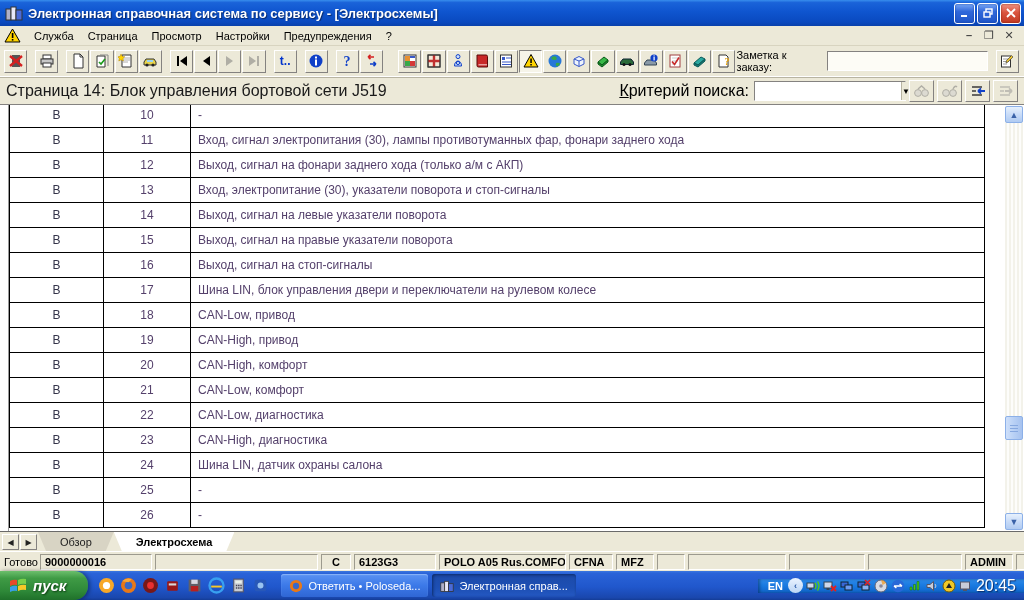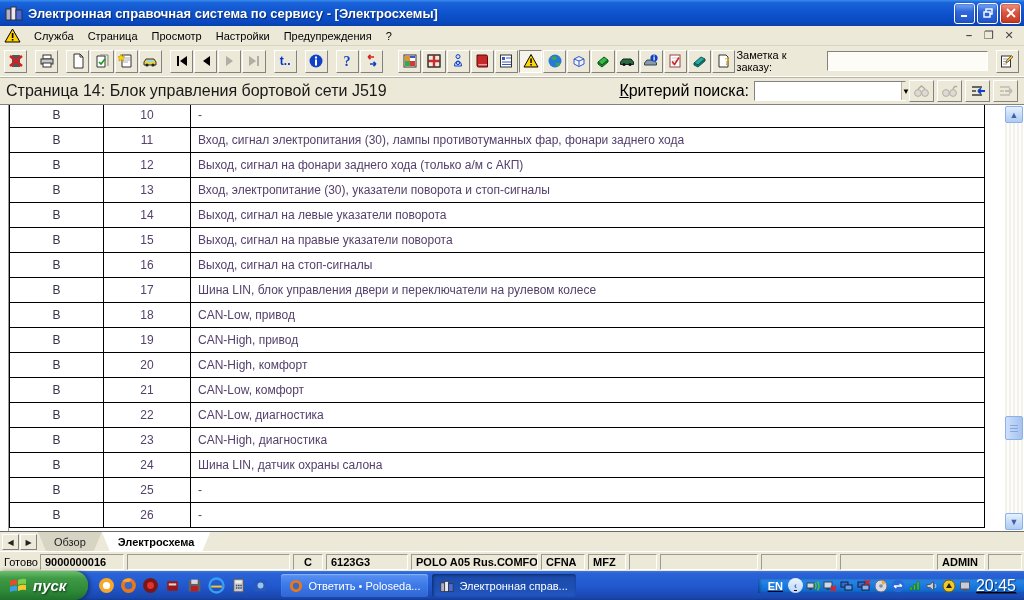--- a/index.html
+++ b/index.html
@@ -75,21 +75,21 @@
   .sarrow.up { top:0; } .sarrow.down { bottom:0; }
   .sthumb { position:absolute; left:0; top:310px; width:18px; height:24px; border-radius:2px;
     background:linear-gradient(90deg,#cfe0fa 0%,#b8d0f5 50%,#a6c2ef 100%); border:1px solid #8cb0e8; }
   .sthumb::after { content:""; position:absolute; left:4px; right:4px; top:8px; height:7px;
     background:repeating-linear-gradient(180deg,#86a8e0 0 1px,transparent 1px 3px); }
 
   
   .tabstrip { height:20px; display:flex; align-items:stretch; background:#ece9d8; border-top:1px solid #6a6a6a; padding-left:2px; }
   .tnav { width:17px; height:16px; margin:2px 1px 0 0; background:#ece9d8; border:1px solid; border-color:#fff #848280 #848280 #fff;
     display:flex; align-items:center; justify-content:center; font-size:8px; color:#222; }
-  .tab { position:relative; margin-top:0; padding:0 16px; display:flex; align-items:center; font-size:11px;
+  .tab { position:relative; margin-top:0; padding:0 22px; display:flex; align-items:center; font-size:11px;
     clip-path:polygon(0 0,100% 0,calc(100% - 8px) 100%,8px 100%); background:#d8d4c4; color:#222; }
   .tab.active { background:#fff; font-weight:bold; color:#000; }
 
   
   .statusbar { height:20px; display:flex; align-items:center; background:#ece9d8; border-top:1px solid #fff; padding:1px 2px; }
   .sp { height:16px; line-height:15px; padding:0 4px; margin-right:3px; overflow:hidden; white-space:nowrap;
     border:1px solid; border-color:#9c9a8e #fff #fff #9c9a8e; flex:0 0 auto; }
   .sp.b { font-weight:bold; }
   .ready { width:38px; flex:0 0 auto; padding-left:2px; overflow:hidden; white-space:nowrap; font-size:11px; }
 
@@ -101,21 +101,21 @@
     border-radius:0 14px 14px 0; box-shadow:2px 0 4px rgba(0,0,0,.4); }
   .startbtn .lbl { color:#fff; font-weight:bold; font-style:italic; font-size:15px; text-shadow:1px 1px 2px #0c3a10; }
   .ql { display:flex; align-items:center; gap:5px; padding:0 8px 0 10px; }
   .ql svg { width:17px; height:17px; }
   .taskitem { height:23px; margin-left:4px; padding:0 8px; display:flex; align-items:center; gap:5px; border-radius:3px;
     color:#fff; font-size:11px; white-space:nowrap; overflow:hidden; max-width:160px;
     background:linear-gradient(180deg,#5a92f2 0%,#3c79e8 50%,#2f66d4 100%); box-shadow:inset 0 1px 1px #8ab4f8; }
   .taskitem.pressed { background:linear-gradient(180deg,#1c4aa8 0%,#1d4fb4 60%,#2458c2 100%); box-shadow:inset 1px 1px 3px #0c2a66; }
   .taskitem svg { width:14px; height:14px; flex:0 0 auto; }
   .tray { margin-left:auto; height:14px; display:flex; align-items:center; gap:3px; padding:0 8px 0 10px;
-    background:linear-gradient(180deg,#2e8ae8 0%,#1879e0 50%,#0f63c8 100%); box-shadow:inset 2px 0 3px rgba(0,0,20,.35);text-decoration:underline; }
+    background:linear-gradient(180deg,#2e8ae8 0%,#1879e0 50%,#0f63c8 100%); box-shadow:inset 2px 0 3px rgba(0,0,20,.35); }
   .tray .lang { color:#fff; font-weight:bold; font-size:11px; margin-right:2px; }
   .chev { width:15px; height:15px; border-radius:50%; background:linear-gradient(180deg,#eaf3ff,#bcd6f5);
     color:#2a5aa8; font-size:9px; font-weight:bold; display:flex; align-items:center; justify-content:center; }
   .tray svg { width:14px; height:14px; }
   .clock { color:#fff; font-size:16px; text-shadow:1px 1px 1px #0a2a6a; }
 </style>
 </head>
 <body>
 
 <div class="screen">
@@ -516,21 +516,21 @@
     <div class="tab">
         <span>Обзор</span>
       </div>
     <div class="tab active">
         <span>Электросхема</span>
       </div>
   </div>
 
   <div class="statusbar">
     <span class="ready">Готово</span>
-    <span class="sp b" style="width:84px">9000000016</span>
+    <span class="sp b" style="width:112px">9000000016</span>
     <span class="sp" style="width:163px"></span>
     <span class="sp b" style="width:30px;text-align:center">C</span>
     <span class="sp b" style="width:82px">6123G3</span>
     <span class="sp b" style="width:127px">POLO A05 Rus.COMFO 77</span>
     <span class="sp b" style="width:44px">CFNA</span>
     <span class="sp b" style="width:38px">MFZ</span>
     <span class="sp" style="width:28px"></span>
     <span class="sp" style="width:98px"></span>
     <span class="sp" style="width:76px"></span>
     <span class="sp" style="width:94px"></span>

